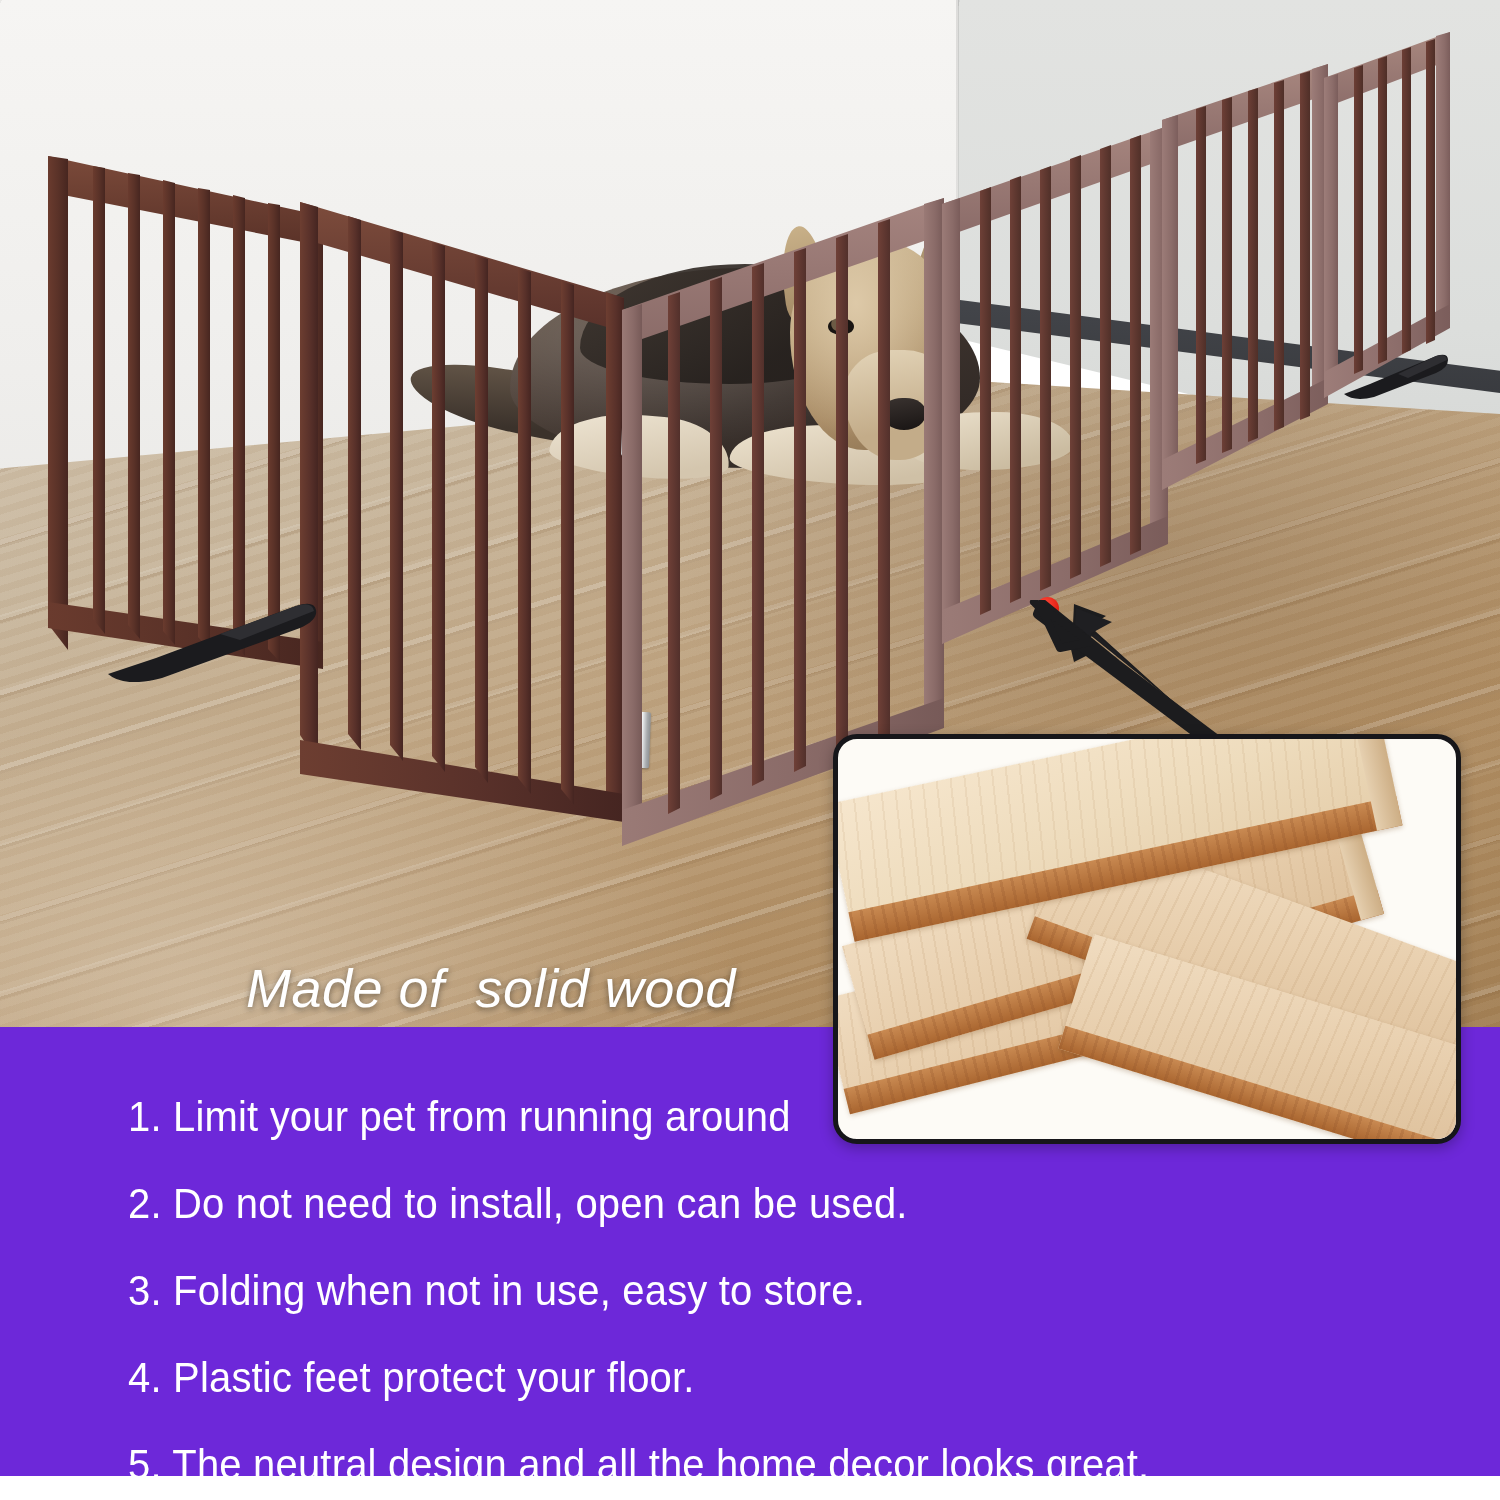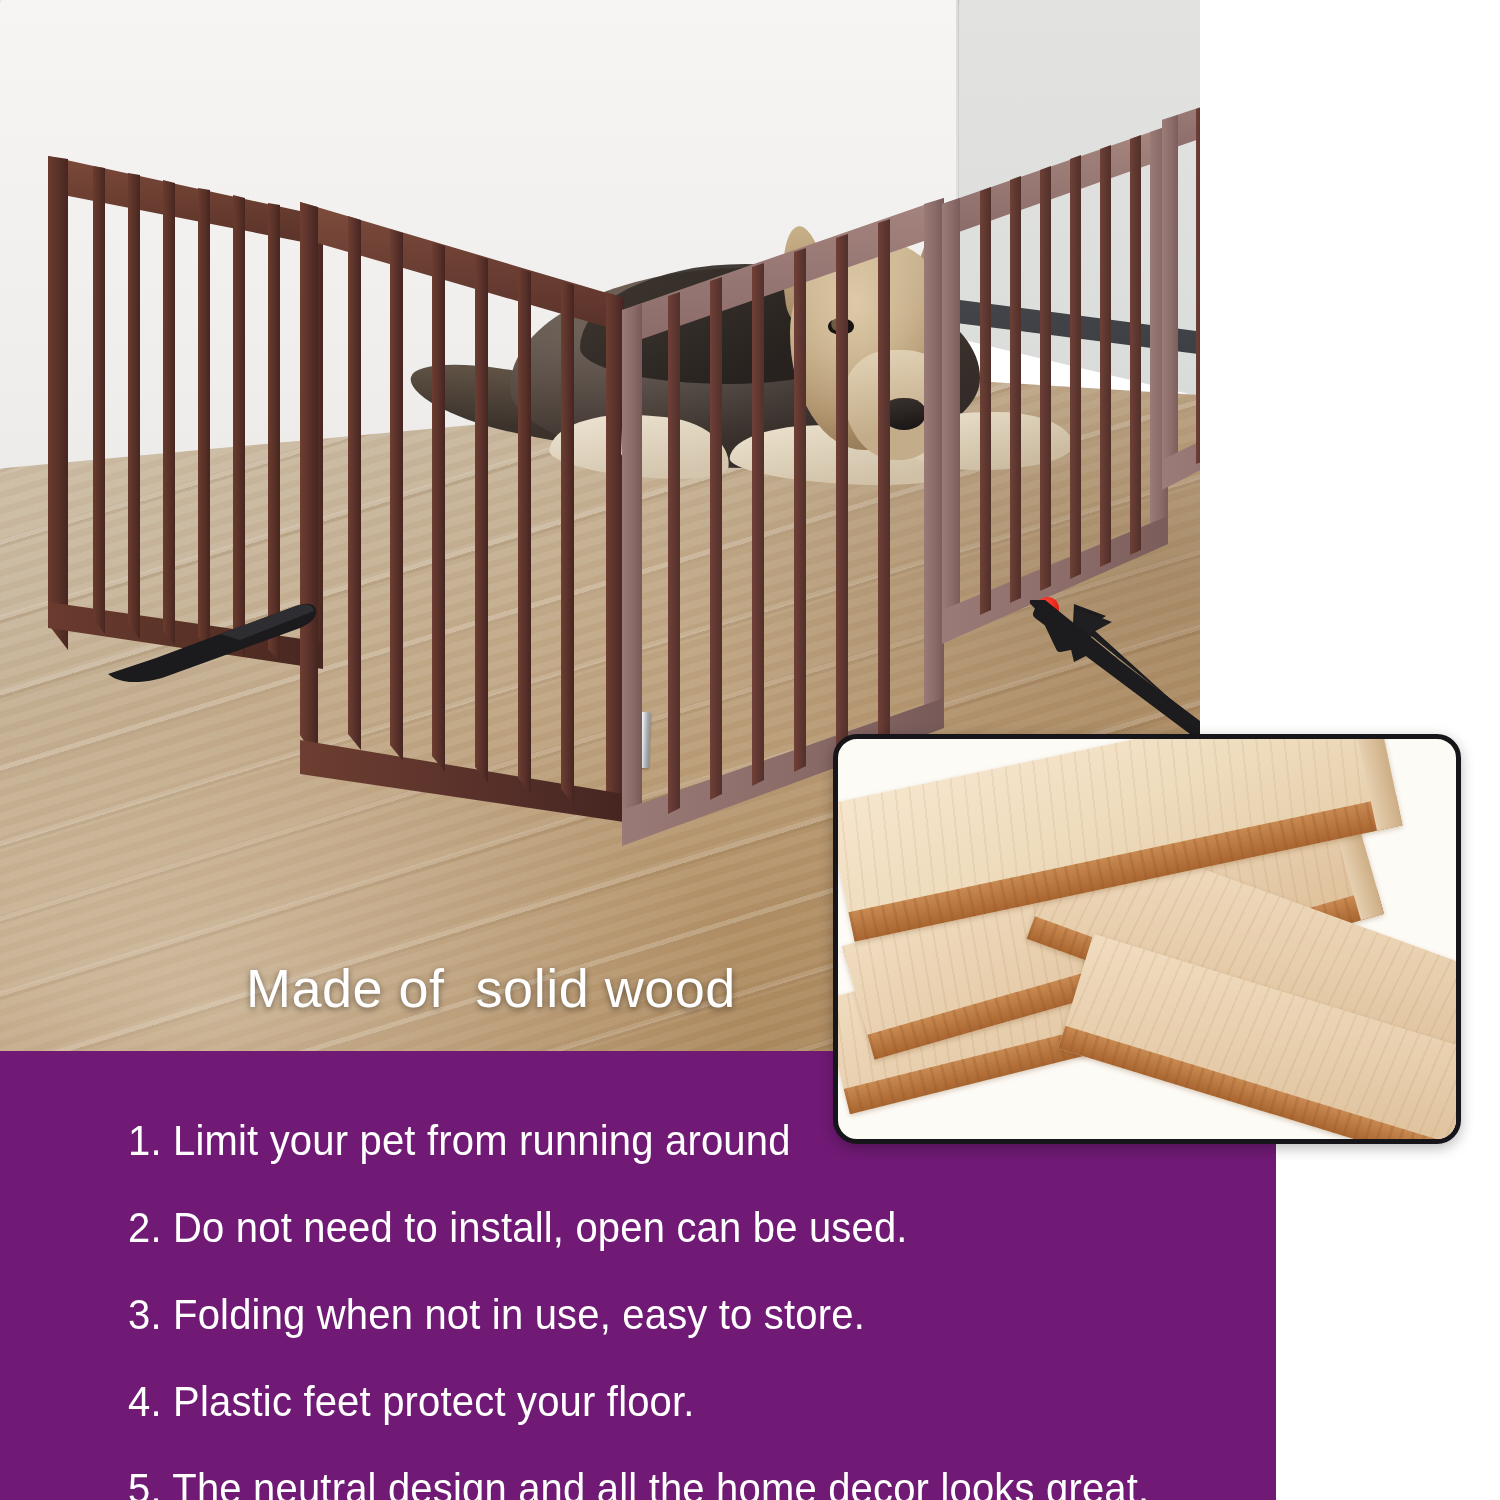--- a/index.html
+++ b/index.html
@@ -10,22 +10,23 @@
     font-family:"Liberation Sans", sans-serif;
     overflow:hidden;
     position:relative;
   }
 
   
   #stage { position:relative; width:1500px; height:1500px; overflow:hidden; }
 
   
   .photo-scene {
-    position:absolute; left:0; top:0; width:1200px; height:1051px;
+    position:absolute; left:0; top:0; width:1500px; height:1051px;
     overflow:hidden;
+    font-style:italic;
   }
 
   
   .wall-left {
     position:absolute; left:0; top:0; width:960px; height:620px;
     background:
       linear-gradient(118deg, rgba(0,0,0,.05) 0 2px, rgba(0,0,0,0) 2px 40px),
       linear-gradient(62deg, rgba(0,0,0,.04) 0 1px, rgba(0,0,0,0) 1px 55px),
       linear-gradient(180deg,#f6f5f3 0%,#efeeec 60%,#e9e8e5 100%);
   }
@@ -210,22 +211,22 @@
     position:absolute; left:246px; top:957px;
     font-size:54px; color:#ffffff;
     letter-spacing:.5px;
     text-shadow:0 2px 6px rgba(0,0,0,.45);
     white-space:pre;
     z-index:20;
   }
 
   
   .teal-panel {
-    position:absolute; left:0; top:1051px; width:1276px; height:449px;
-    background:#701a75;
+    position:absolute; left:0; top:1027px; width:1500px; height:449px;
+    background:#6d28d9;
   }
   .bullets {
     position:absolute; left:128px; top:68px; width:1320px;
   }
   .bullet {
     display:block;
     color:#ffffff;
     font-size:43px;
     line-height:1.0;
     margin-bottom:44px;

